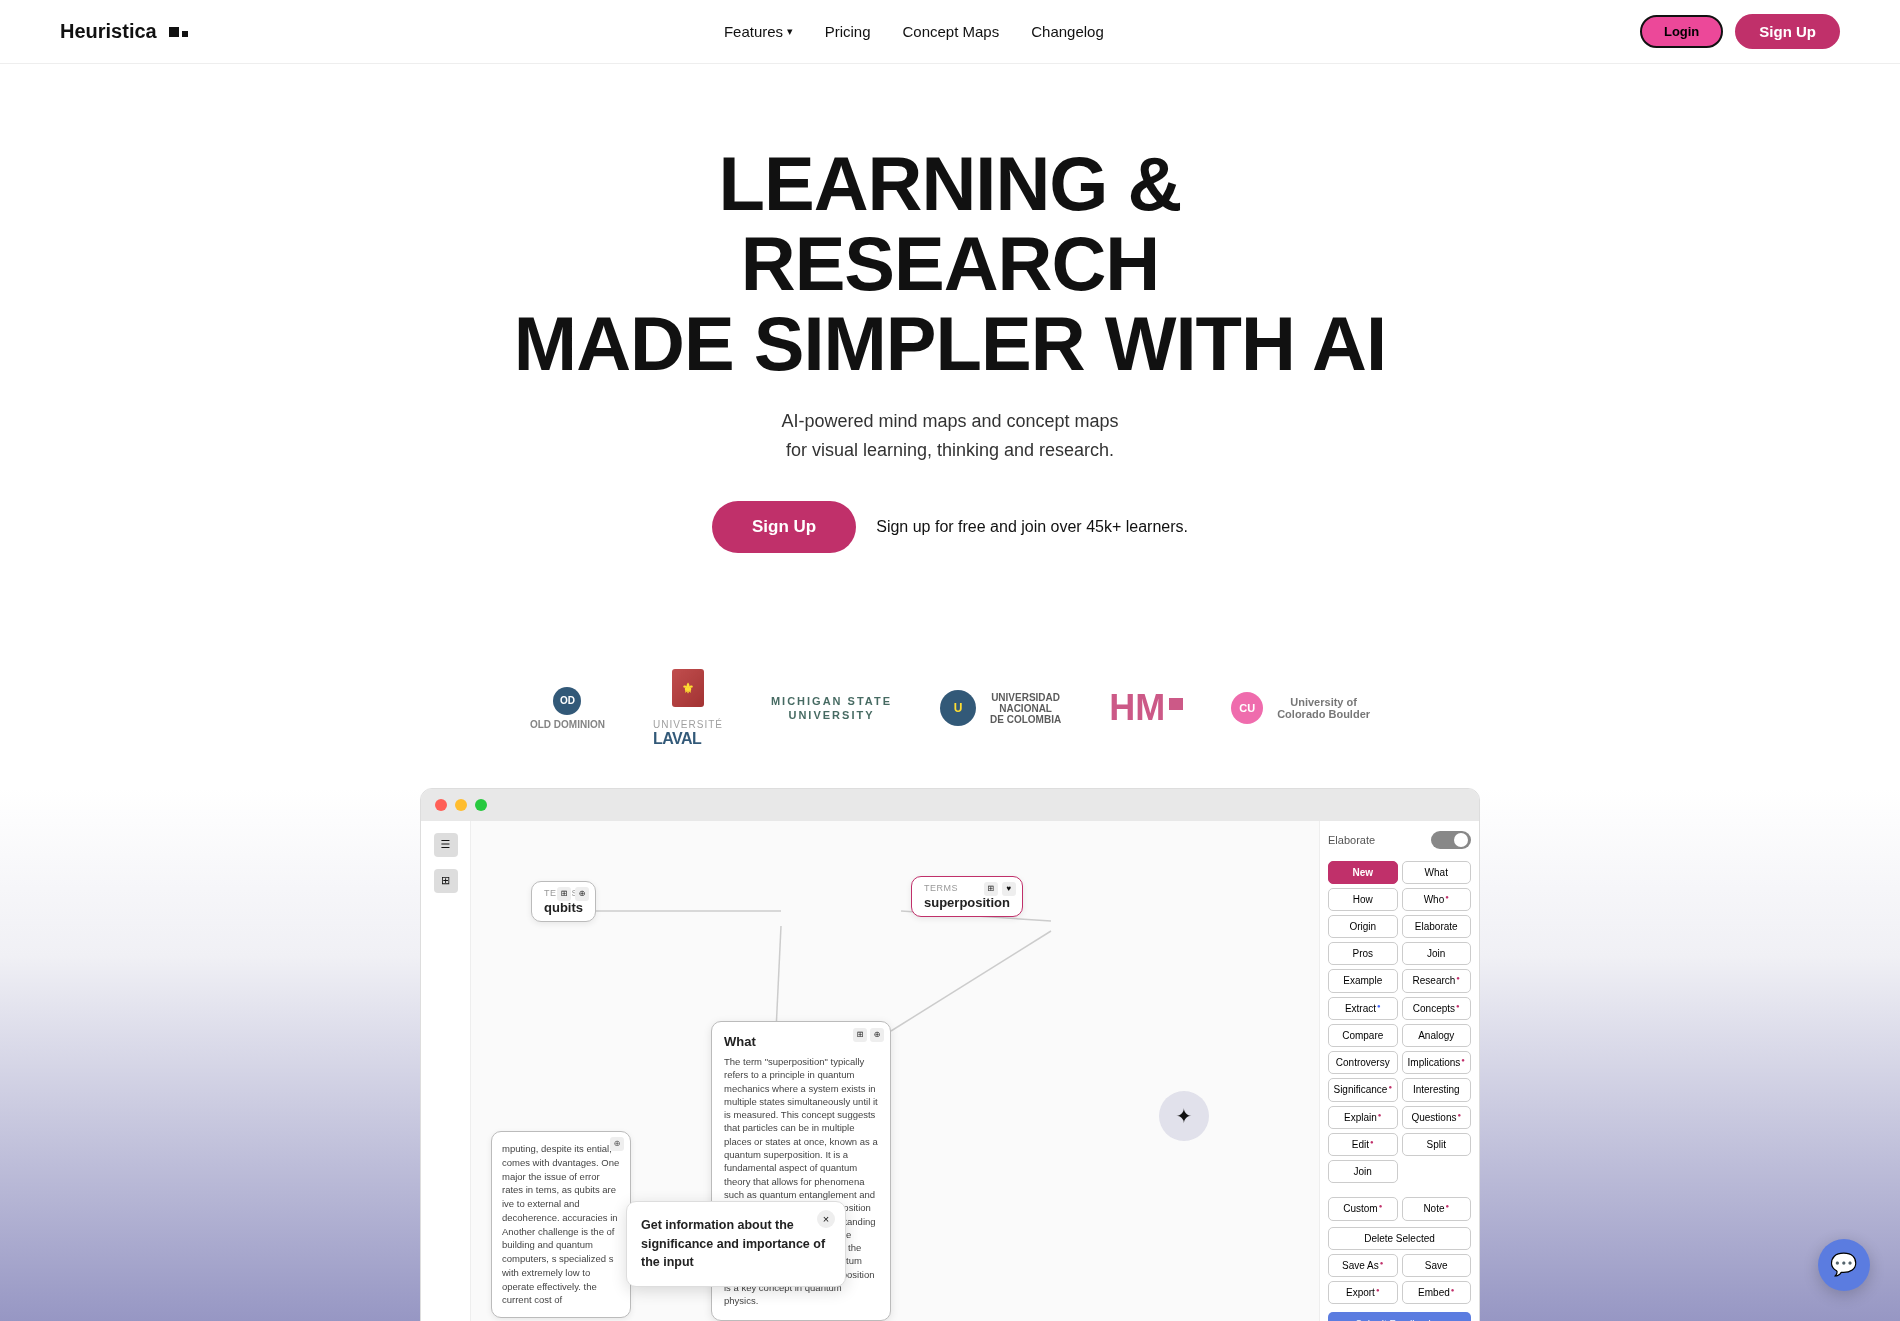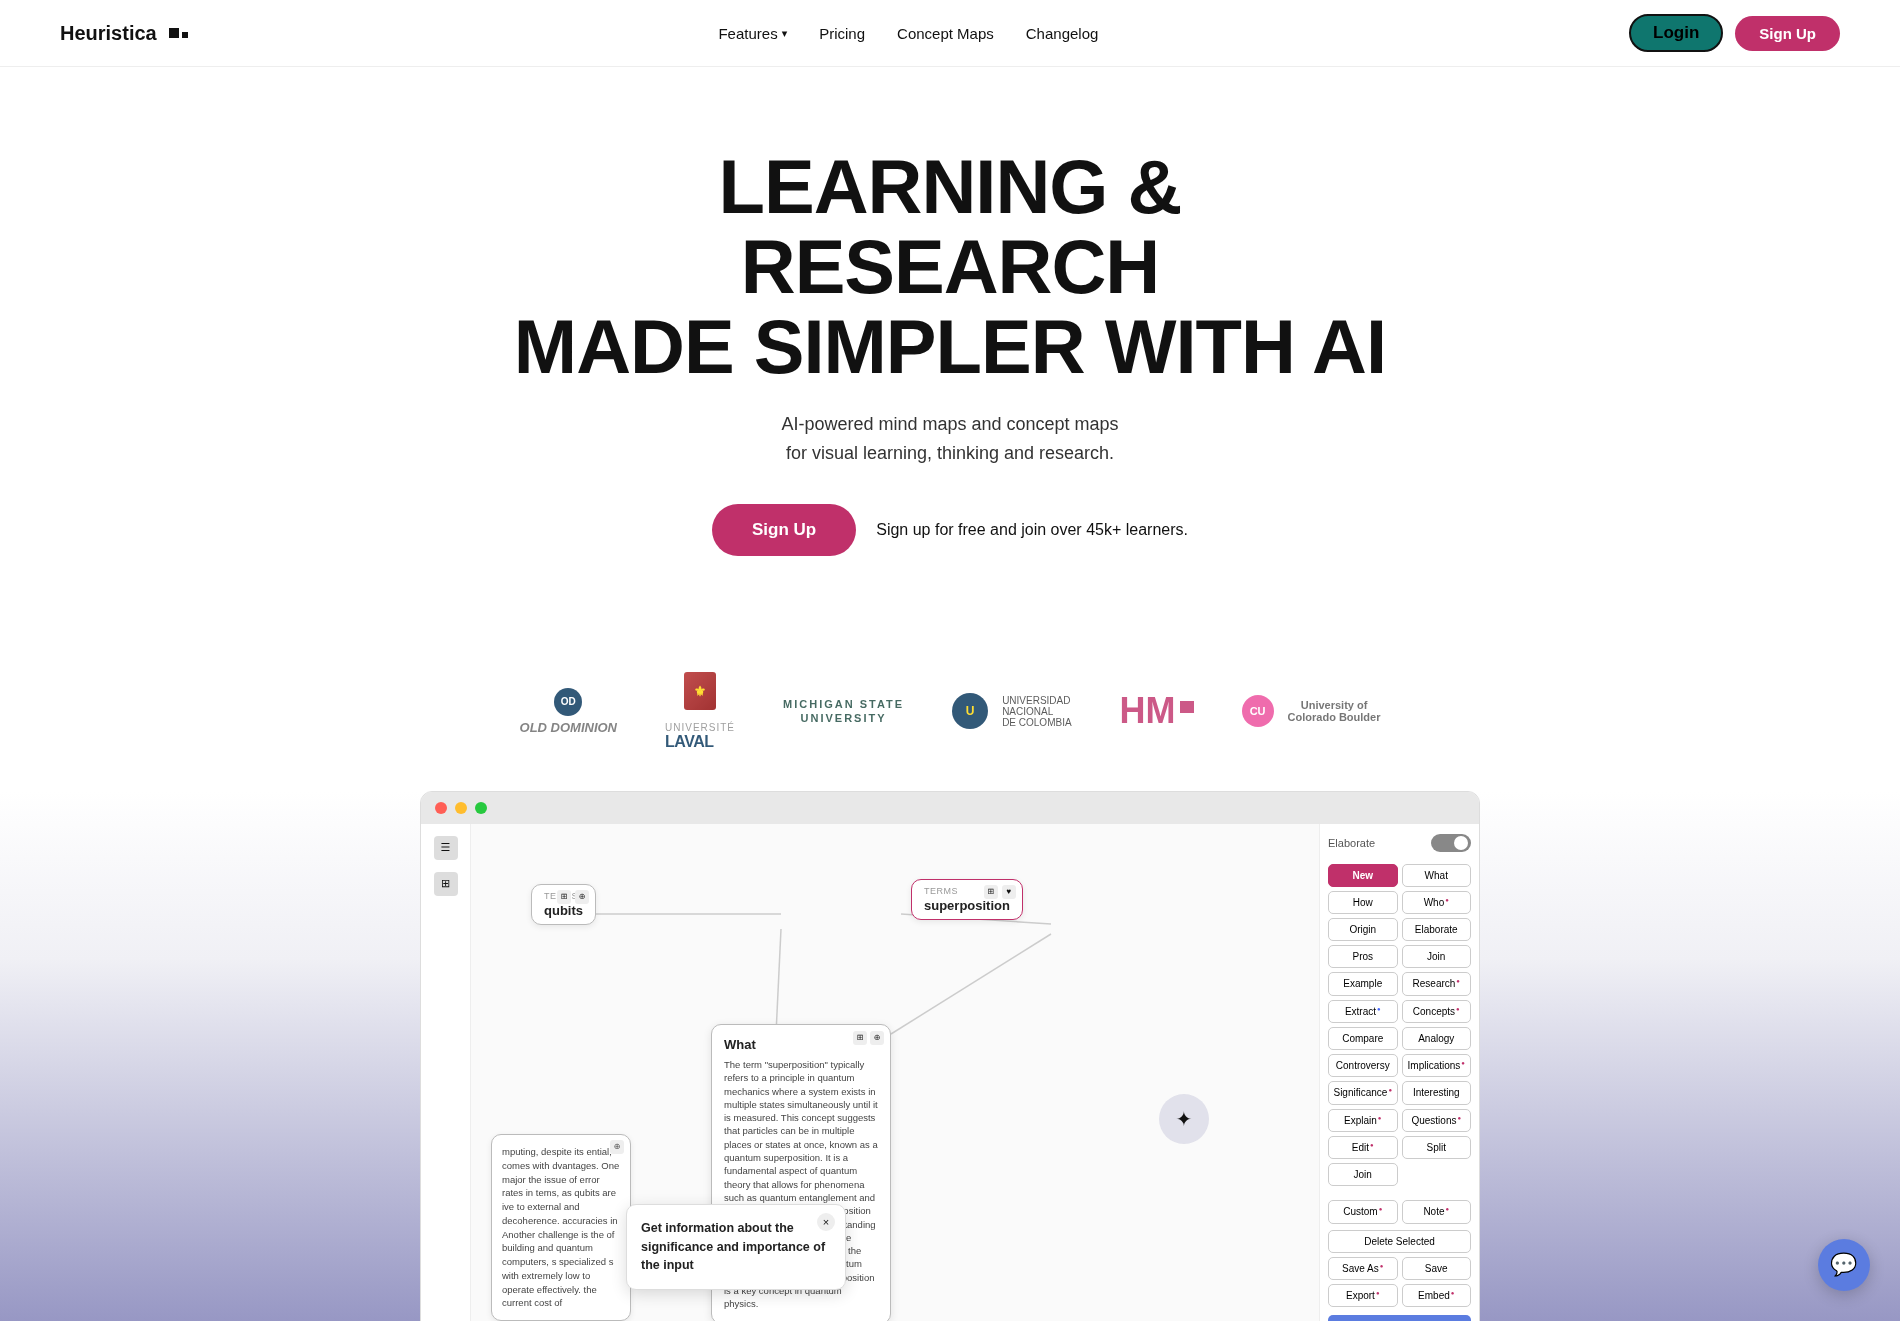--- a/index.html
+++ b/index.html
@@ -11,38 +11,38 @@
       padding: 14px 60px; border-bottom: 1px solid #eee; position: sticky; top: 0; background: #fff; z-index: 100;
     }
     .nav-logo { display: flex; align-items: center; gap: 12px; font-weight: 700; font-size: 20px; }
     .logo-icon { display: flex; gap: 3px; }
     .logo-sq { width: 10px; height: 10px; background: #111; display: inline-block; }
     .logo-sq.sm { width: 6px; height: 6px; margin-top: 4px; }
     .nav-links { display: flex; align-items: center; gap: 32px; }
     .nav-links a { text-decoration: none; color: #111; font-size: 15px; cursor: pointer; }
     .features-link { display: flex; align-items: center; gap: 4px; }
     .nav-actions { display: flex; align-items: center; gap: 12px; }
-    .btn-login { border: 2px solid #111; background: #0f766e; padding: 7px 22px; border-radius: 50px; font-size: 17px; font-weight: 600; cursor: pointer; }
+    .btn-login { border: 2px solid #111; background: #ec4899; padding: 7px 22px; border-radius: 50px; font-size: 13px; font-weight: 600; cursor: pointer; }
     .btn-signup-nav { background: #c0306a; color: #fff; border: none; padding: 9px 24px; border-radius: 50px; font-size: 15px; font-weight: 600; cursor: pointer; }
 
     
     .hero { text-align: center; padding: 80px 20px 40px; }
     .hero h1 { font-size: 76px; font-weight: 900; line-height: 1.05; letter-spacing: -1px; text-transform: uppercase; max-width: 900px; margin: 0 auto 24px; }
     .hero-sub { font-size: 18px; color: #333; line-height: 1.6; margin-bottom: 36px; }
     .hero-cta { display: flex; align-items: center; justify-content: center; gap: 20px; margin-bottom: 60px; }
     .btn-signup-hero { background: #c0306a; color: #fff; border: none; padding: 16px 40px; border-radius: 50px; font-size: 17px; font-weight: 700; cursor: pointer; }
 
     
     .logos { display: flex; align-items: center; justify-content: center; gap: 48px; padding: 16px 60px 40px; flex-wrap: wrap; opacity: 0.8; }
     .logo-item { display: flex; align-items: center; gap: 8px; }
     .logo-old-dominion { font-size: 11px; color: #666; text-align: center; }
     .logo-laval { display: flex; flex-direction: column; align-items: center; }
     .logo-laval-crest { width: 32px; height: 38px; background: linear-gradient(135deg, #b22222, #8b0000); border-radius: 3px; display: flex; align-items: center; justify-content: center; color: #ffd700; font-size: 14px; font-weight: 900; }
     .logo-michigan { font-size: 11px; font-weight: 700; letter-spacing: 2px; color: #18453B; text-align: center; line-height: 1.3; }
-    .logo-nacional { font-size: 10px; font-weight: 400; color: #333; text-align: left; }
+    .logo-nacional { font-size: 10px; font-weight: 700; color: #333; text-align: center; }
     .logo-hm { font-size: 36px; font-weight: 900; color: #c0306a; display: flex; align-items: center; gap: 2px; }
     .logo-hm-flag { width: 16px; height: 14px; background: #c0306a; }
     .logo-colorado { font-size: 11px; color: #555; text-align: center; font-weight: bold; }
 
     
     .app-area { background: linear-gradient(to bottom, #fff 0%, #f0f0f5 30%, #9090c0 100%); padding: 0 60px; display: flex; justify-content: center; }
     .app-window { width: 100%; max-width: 1060px; background: #f8f8fa; border-radius: 12px 12px 0 0; border: 1px solid #ddd; overflow: hidden; position: relative; min-height: 460px; }
     .app-titlebar { background: #e8e8e8; padding: 10px 14px; display: flex; align-items: center; gap: 8px; }
     .titlebar-dot { width: 12px; height: 12px; border-radius: 50%; }
     .dot-red { background: #ff5f56; }
@@ -172,21 +172,21 @@
   <div class="hero-cta">
     <button class="btn-signup-hero">Sign Up</button>
     <span>Sign up for free and join over 45k+ learners.</span>
   </div>
 </section>
 
 <div class="logos">
   <div class="logo-item">
     <div class="logo-old-dominion">
       <div style="width:28px;height:28px;background:#003057;border-radius:50%;margin:0 auto 4px;display:flex;align-items:center;justify-content:center;color:#fff;font-size:10px;font-weight:800;">OD</div>
-      <div style="font-size:13px;color:#666;font-weight:600;font-style:italic;">OLD DOMINION</div>
+      <div style="font-size:10px;color:#666;font-weight:600;">OLD DOMINION</div>
     </div>
   </div>
   <div class="logo-item logo-laval">
     <div class="logo-laval-crest">⚜</div>
     <div style="margin-top:4px;">
       <div style="font-size:10px;color:#888;font-weight:500;letter-spacing:1px;">UNIVERSITÉ</div>
       <div style="font-size:16px;font-weight:900;color:#003057;letter-spacing:-0.5px;">LAVAL</div>
     </div>
   </div>
   <div class="logo-item">

